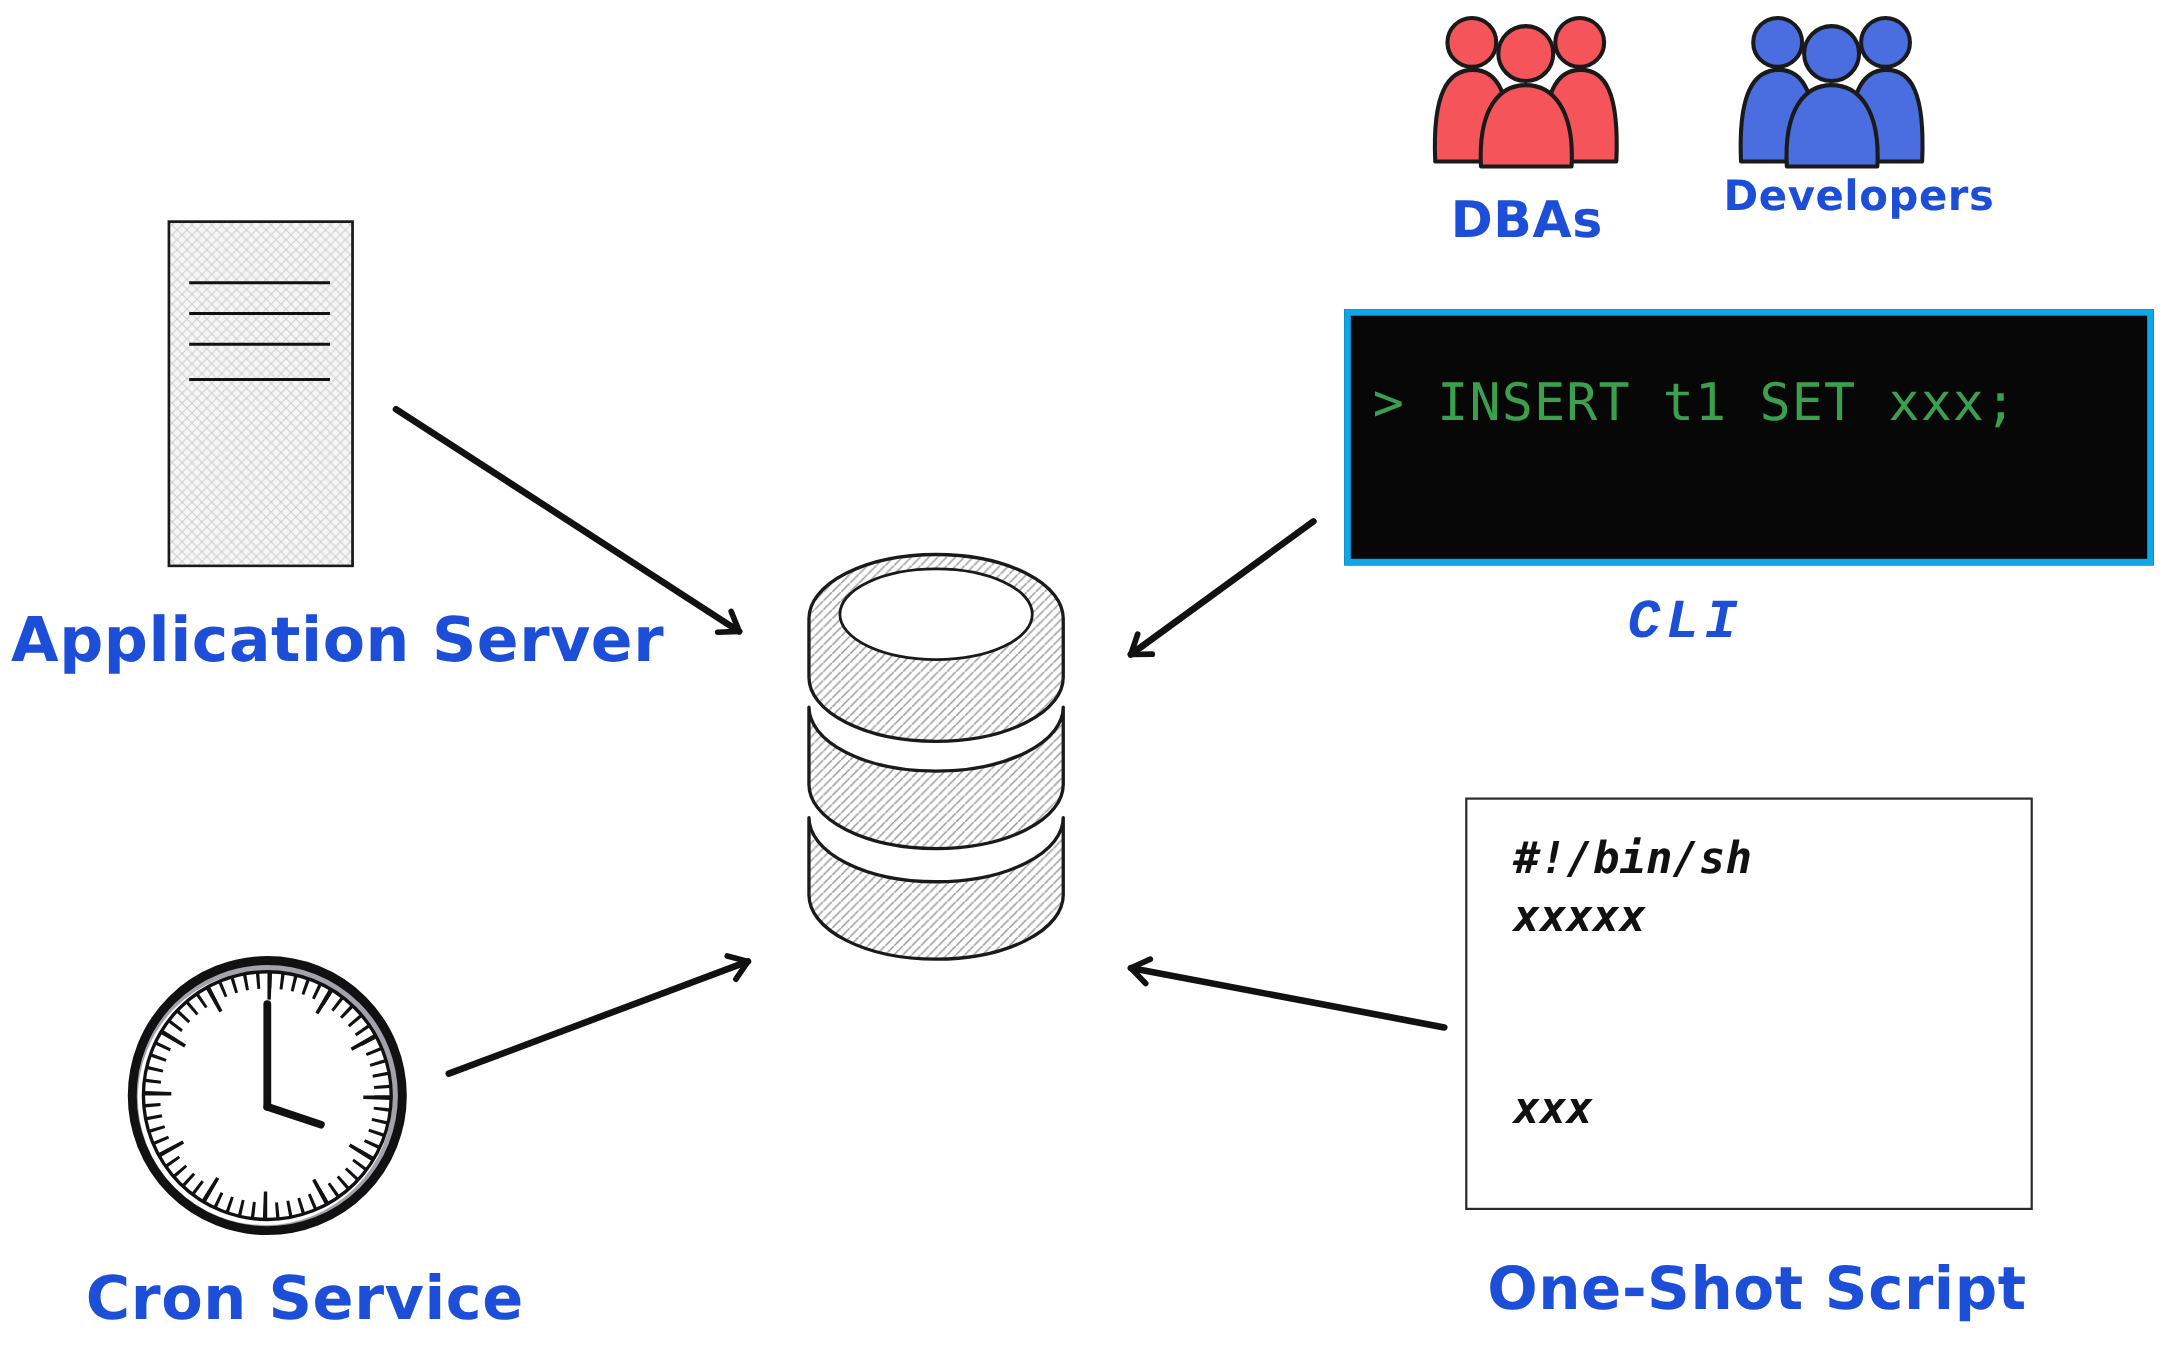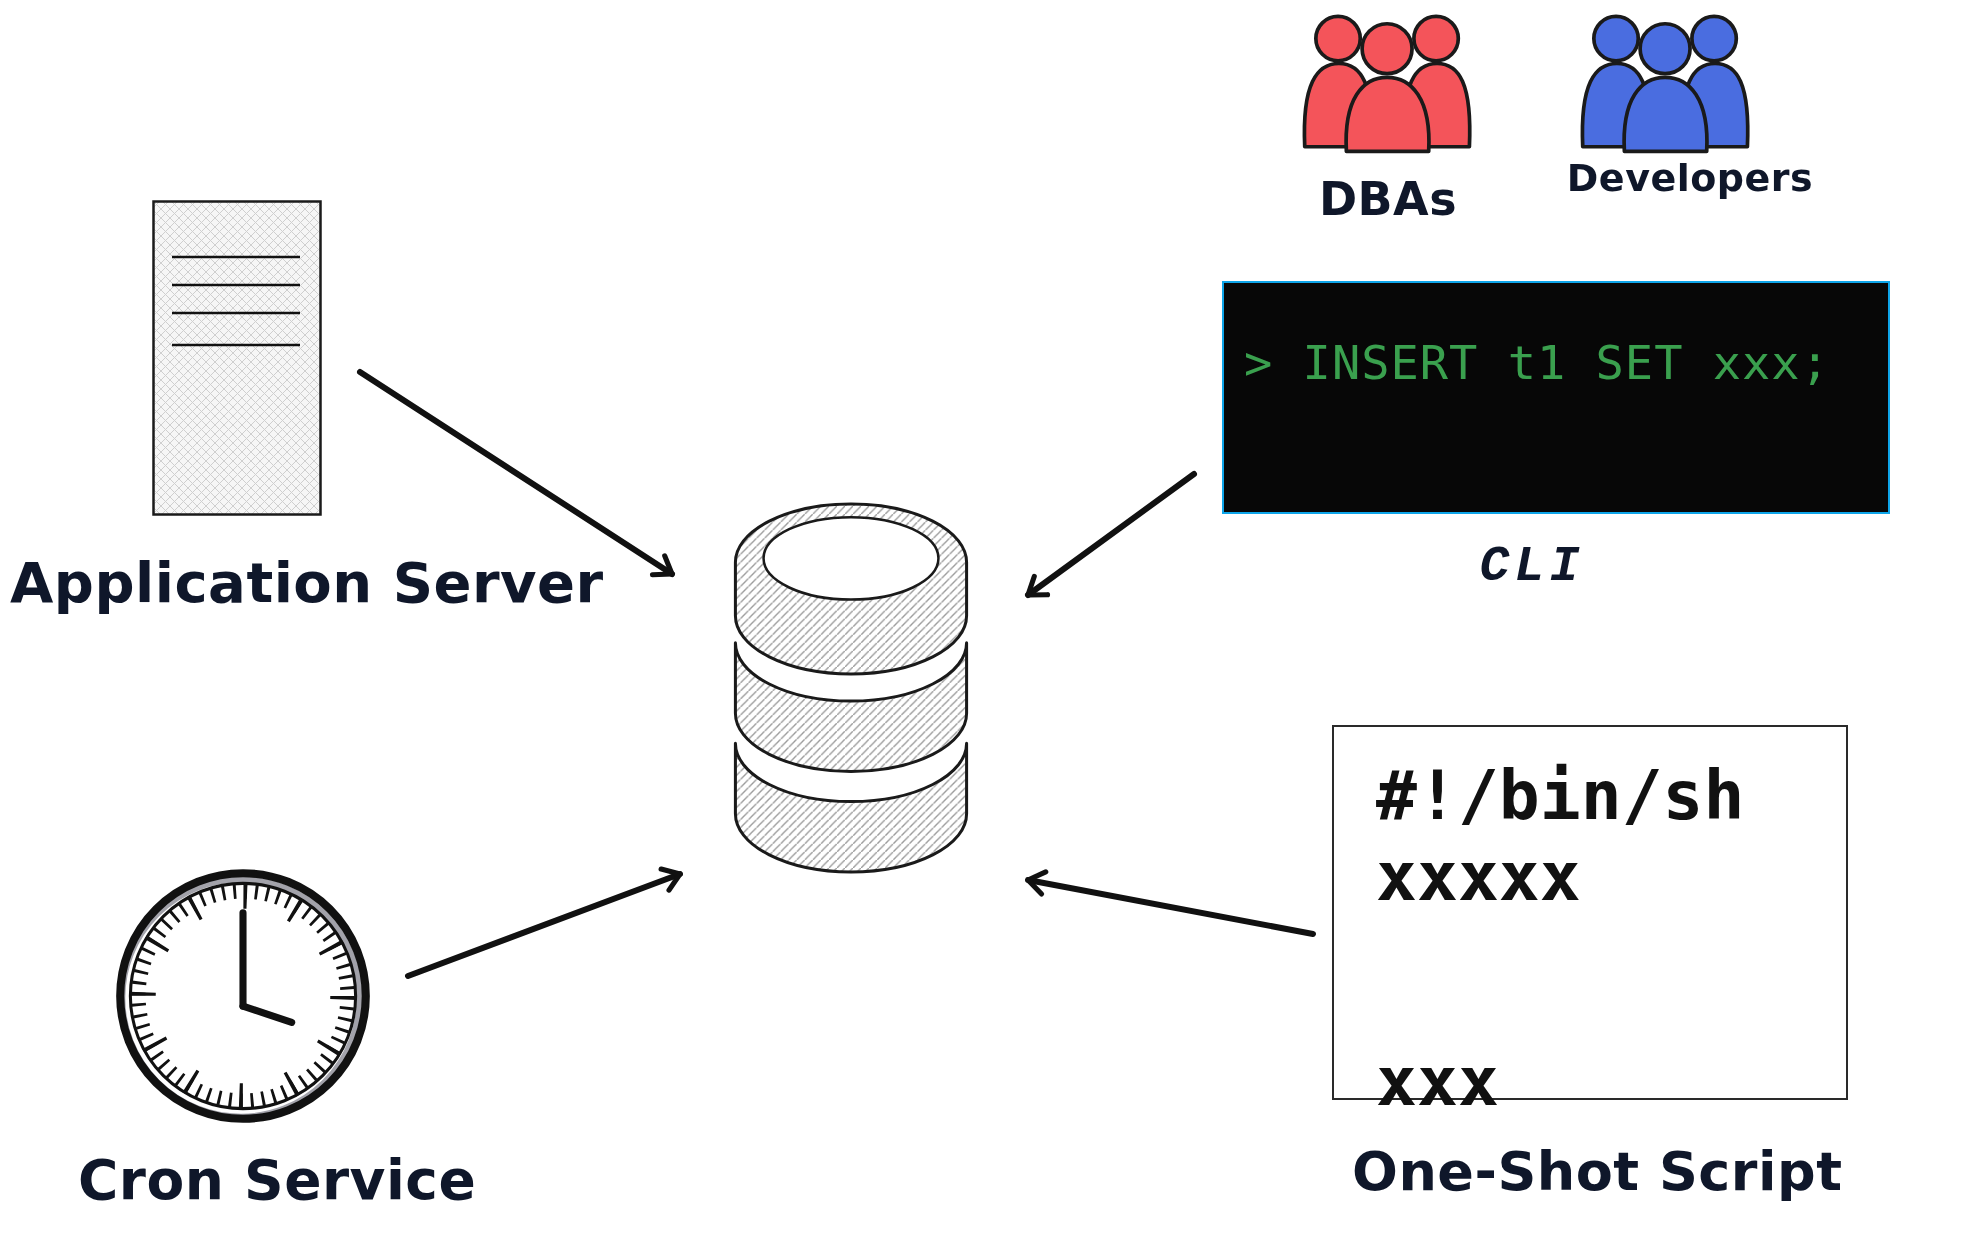--- a/index.html
+++ b/index.html
@@ -6,42 +6,42 @@
   .canvas {
     position:relative; width:1973px; height:1234px;
     background:#ffffff; overflow:hidden;
     font-family:"DejaVu Sans", sans-serif;
   }
   .abs { position:absolute; }
   .hand {
     position:absolute;
     font-family:"DejaVu Sans", sans-serif;
     font-weight:600;
-    color:#0f172a;
+    color:#1d4ed8;
     text-align:center;
     white-space:nowrap;
     letter-spacing:0.5px;
   }
   .app-server-label { left:10px; top:550px; width:515px; font-size:56px; }
   .dbas-label       { left:1288px; top:172px; width:200px; font-size:46px; }
   .developers-label { left:1540px; top:156px; width:300px; font-size:38px; }
   .cli-label        { left:1432px; top:538px; width:200px; font-size:50px; font-style:italic; letter-spacing:5px;font-family:Liberation Mono, monospace; }
   .cron-label       { left:78px;  top:1148px; width:360px; font-size:55px; }
   .script-label     { left:1352px; top:1140px; width:480px; font-size:54px; }
 
   .app-server-icon { left:152px; top:200px; }
   .people-dbas     { left:1288px; top:8px; }
   .people-devs     { left:1566px; top:8px; }
   .db-icon         { left:700px; top:490px; }
   .clock-icon      { left:105px; top:858px; }
 
   .terminal {
-    position:absolute; left:1222px; top:281px; width:668px; height:233px;
+    position:absolute; left:1222px; top:281px; width:736px; height:233px;
     background: var(--terminal_bg, #070707);
-    border:2px solid #0ea5e9;
+    border:6px solid #0ea5e9;
     box-sizing:border-box;
   }
   .terminal-line {
     font-family:"DejaVu Sans Mono", monospace;
     font-size:47px;
     color: var(--green, #3aa04e);
     padding:52px 0 0 20px;
     letter-spacing:1px;
     white-space:pre;
   }
@@ -49,24 +49,25 @@
   .script-box {
     position:absolute; left:1332px; top:725px; width:516px; height:375px;
     background:#ffffff;
     border:2.5px solid #2a2a2a;
     box-sizing:border-box;
     padding:33px 0 0 42px;
   }
   .script-line {
     font-family:"DejaVu Sans Mono", monospace;
     font-weight:bold;
-    font-size:68px;
+    font-size:40px;
     line-height:1.05;
     color:#111;
     white-space:pre;
+    font-style:italic;
   }
   .script-line.l1 { margin-top:133px; }
   .script-line.l2 { margin-top:10px; }
 
   .arrows { left:0; top:0; pointer-events:none; }
 </style>
 </head>
 <body>
 
 <div class="canvas">

